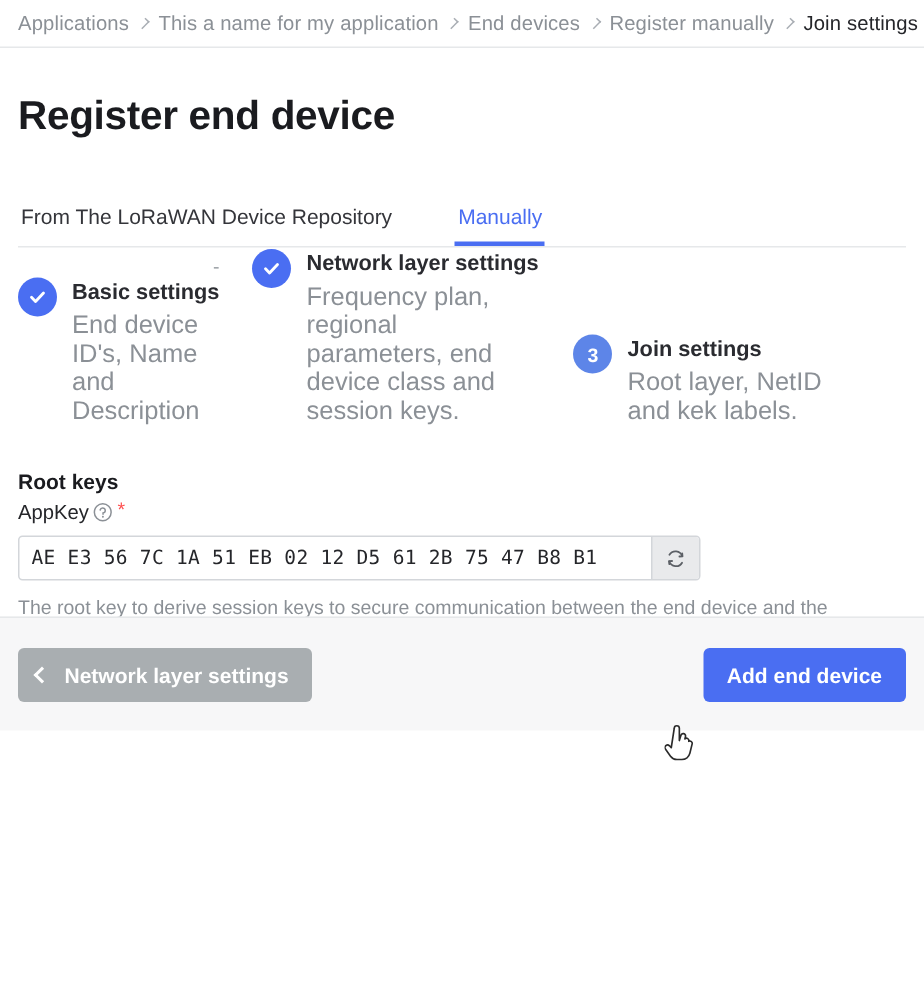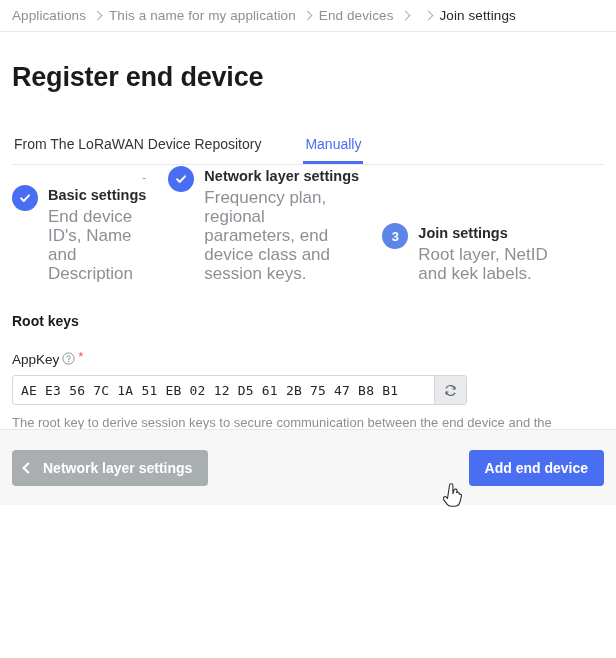--- a/index.html
+++ b/index.html
@@ -133,22 +133,22 @@
 
   
   .section-title {
     font-size: 14px;
     font-weight: bold;
     color: #1a1b1f;
     margin-top: 30px;
   }
   .field-label-row {
     display: flex;
-    align-items: flex-start;
-    margin-top: 23px;
+    align-items: center;
+    margin-top: 5px;
     font-size: 13.5px;
     color: #25262a;
     font-weight: normal;
   }
   .help-icon {
     margin-left: 3px;
     display: inline-flex;
   }
   .required-star {
     color: #ff4f4f;
@@ -268,20 +268,21 @@
 </head>
 <body>
 
 <div class="breadcrumb-bar">
   <span class="crumb">Applications</span>
   <span class="chev-right"></span>
   <span class="crumb">This a name for my application</span>
   <span class="chev-right"></span>
   <span class="crumb">End devices</span>
   <span class="chev-right"></span>
+  <span class="crumb">Register manually</span>
   <span class="chev-right"></span>
   <span class="crumb active">Join settings</span>
 </div>
 
 <div class="page">
 
   <h1 class="page-title">Register end device</h1>
 
   <div class="tabs">
     <div class="tab">From The LoRaWAN Device Repository</div>

